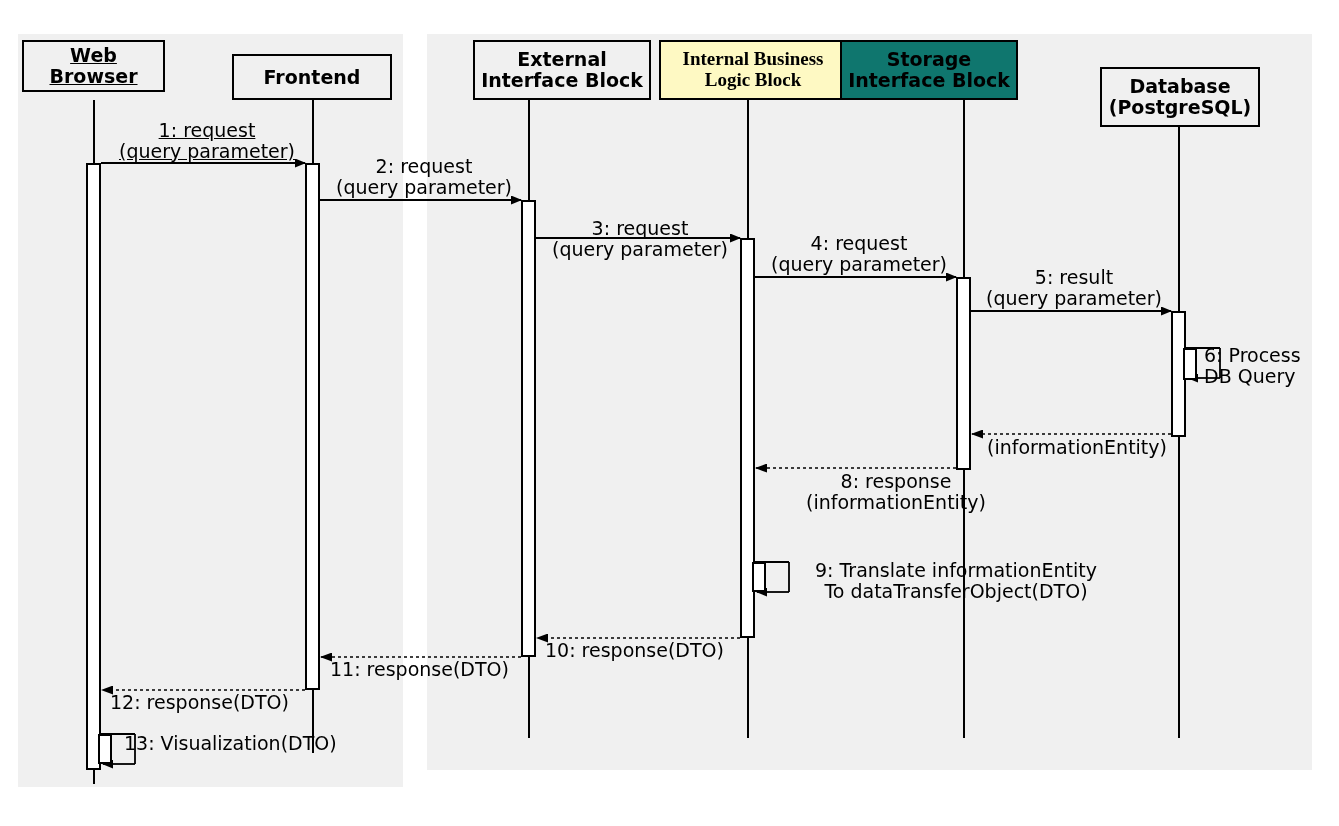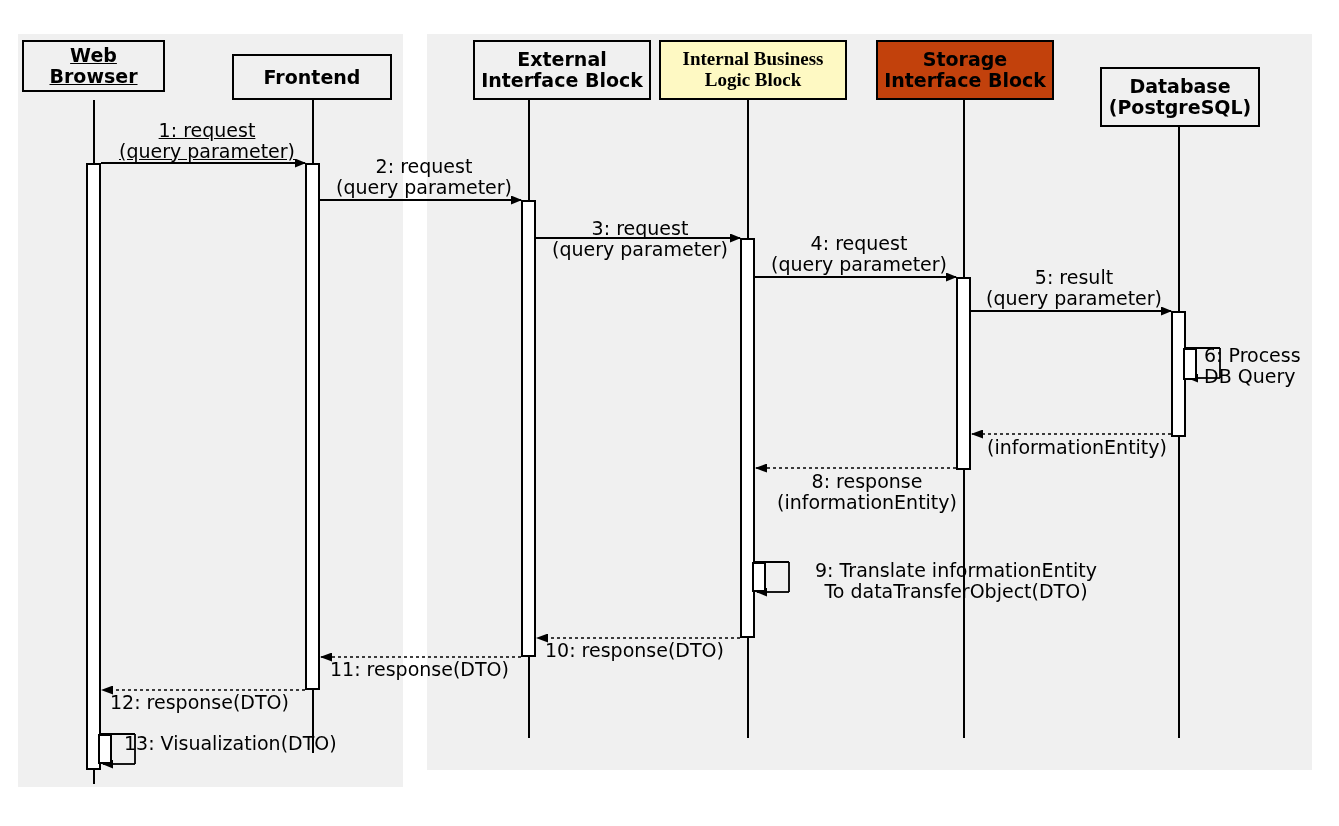--- a/index.html
+++ b/index.html
@@ -45,21 +45,21 @@
         <span class="ln">Frontend</span>
       </div>
       <div class="lifeline-box" style="left: 441px; top: 40px; width: 178px; height: 60px; background: rgb(240, 240, 240); margin-left: 32px;">
         <span class="ln">External</span>
         <span class="ln">Interface Block</span>
       </div>
       <div class="lifeline-box" style="left: 659px; top: 40px; width: 188px; height: 60px; background: #fef9c3; font-family: Liberation Serif, serif;">
         <span class="ln">Internal Business</span>
         <span class="ln">Logic Block</span>
       </div>
-      <div class="lifeline-box" style="left: 876px; top: 40px; width: 178px; height: 60px; background: #c2410c;">
+      <div class="lifeline-box" style="left: 840px; top: 40px; width: 178px; height: 60px; background: #0f766e;">
         <span class="ln">Storage</span>
         <span class="ln">Interface Block</span>
       </div>
       <div class="lifeline-box" style="left: 1100px; top: 40px; width: 160px; height: 60px; background: rgb(240, 240, 240); margin-top: 27px;">
         <span class="ln">Database</span>
         <span class="ln">(PostgreSQL)</span>
       </div>
     </div>
   <svg class="overlay" id="arrow-layer" viewBox="0 0 1339 826">
     <defs>
@@ -91,21 +91,21 @@
       <line x1="135" y1="764" x2="103" y2="764" stroke="#000" stroke-width="1.8" marker-end="url(#arrow-solid)"></line>
     </svg>
   <div id="labels-layer">
       <div class="msg-label" style="left: 101px; top: 120px; width: 212px; text-decoration: underline;"><div>1: request</div><div>(query parameter)</div></div>
       <div class="msg-label" style="left: 318px; top: 156px; width: 212px;"><div>2: request</div><div>(query parameter)</div></div>
       <div class="msg-label" style="left: 534px; top: 194px; width: 212px; margin-top: 24px;"><div>3: request</div><div>(query parameter)</div></div>
       <div class="msg-label" style="left: 753px; top: 233px; width: 212px;"><div>4: request</div><div>(query parameter)</div></div>
       <div class="msg-label" style="left: 968px; top: 267px; width: 212px;"><div>5: result</div><div>(query parameter)</div></div>
       <div class="msg-label la" style="left: 1204px; top: 345px; width: 130px;"><div>6: Process</div><div>DB Query</div></div>
       <div class="msg-label" style="left: 962px; top: 437px; width: 230px;"><div>(informationEntity)</div></div>
-      <div class="msg-label" style="left: 740px; top: 471px; width: 230px; padding-left: 12px;"><div>8: response</div><div>(informationEntity)</div></div>
+      <div class="msg-label" style="left: 769px; top: 471px; width: 230px; padding-left: 12px;"><div>8: response</div><div>(informationEntity)</div></div>
       <div class="msg-label" style="left: 786px; top: 560px; width: 340px;"><div>9: Translate informationEntity</div><div>To dataTransferObject(DTO)</div></div>
       <div class="msg-label la" style="left: 545px; top: 640px; width: 200px;"><div>10: response(DTO)</div></div>
       <div class="msg-label la" style="left: 330px; top: 659px; width: 200px;"><div>11: response(DTO)</div></div>
       <div class="msg-label la" style="left: 110px; top: 692px; width: 200px;"><div>12: response(DTO)</div></div>
       <div class="msg-label la" style="left: 124px; top: 733px; width: 260px;"><div>13: Visualization(DTO)</div></div>
     </div>
   <div id="activations-layer">
       <div class="activation" style="left: 86px; top: 163px; width: 15px; height: 607px; background: rgb(255, 255, 255);"></div>
       <div class="activation" style="left: 305px; top: 163px; width: 15px; height: 527px; background: rgb(255, 255, 255);"></div>
       <div class="activation" style="left: 521px; top: 200px; width: 15px; height: 457px; background: rgb(255, 255, 255);"></div>

